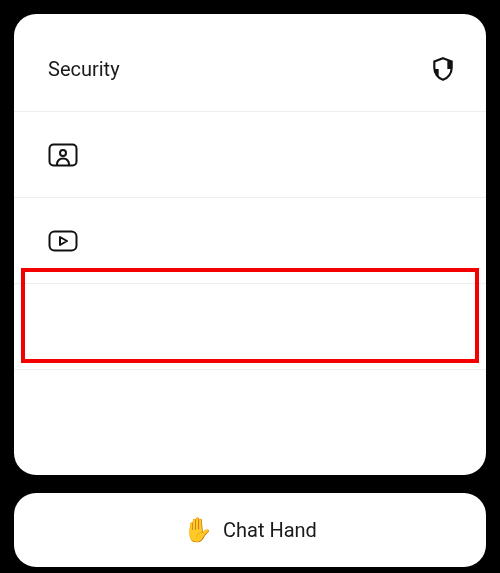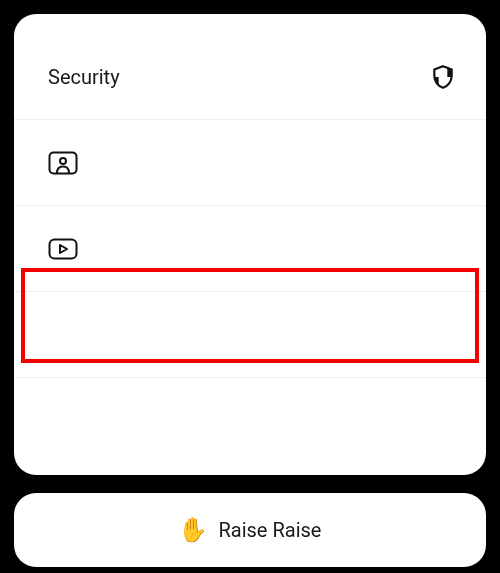--- a/index.html
+++ b/index.html
@@ -13,21 +13,21 @@
     position: absolute;
     left: 14px;
     right: 14px;
     top: 14px;
     bottom: 98px;
     background: #fff;
     border-radius: 22px;
     overflow: hidden;
   }
   .list {
-    padding-top: 20px;
+    padding-top: 12px;
   }
   .row {
     display: flex;
     align-items: center;
     justify-content: space-between;
     height: 86px;
     padding: 0 28px 0 34px;
     border-bottom: 1px solid #eee;
   }
   .row:first-child { border-top: none; }
@@ -120,14 +120,14 @@
       
     </div>
 
   </div>
 </div>
 
 <div class="highlight-box"></div>
 
 <div class="footer-btn">
   <span class="emoji">✋</span>
-  <span class="text">Raise Raise</span>
+  <span class="text">Chat Hand</span>
 </div>
 
 </body></html>

